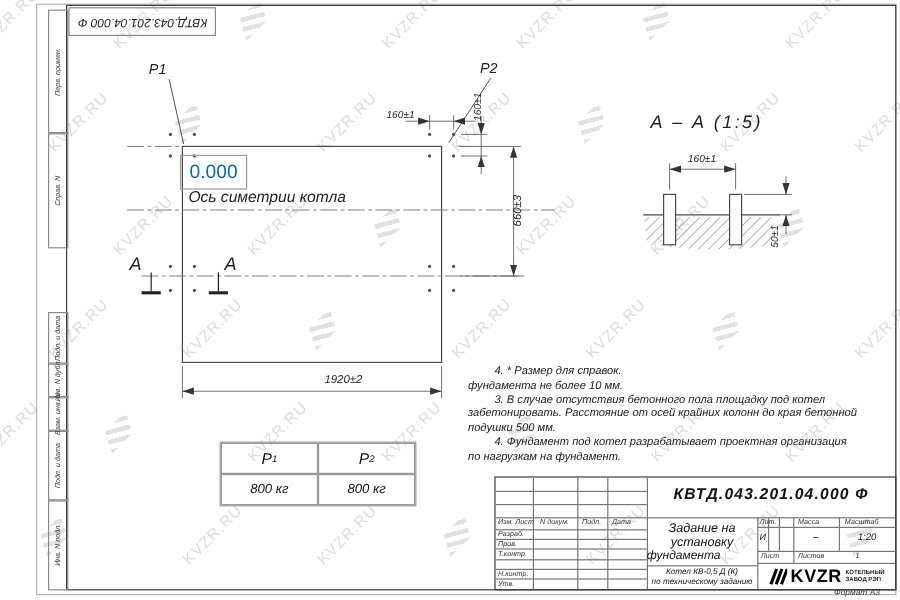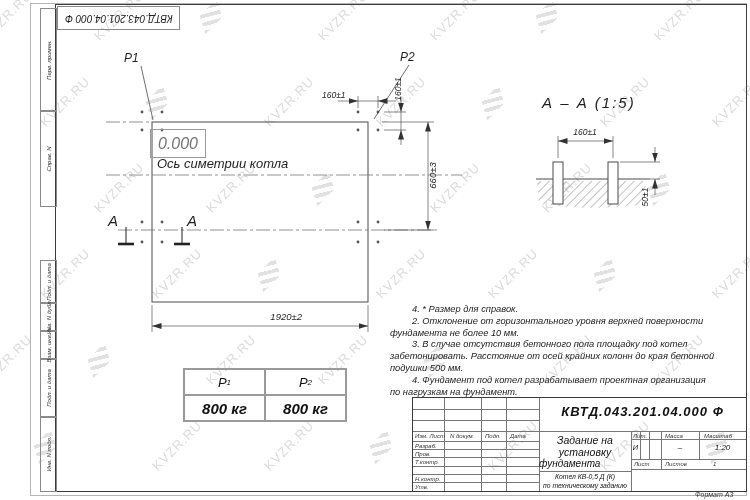--- a/index.html
+++ b/index.html
@@ -22,33 +22,33 @@
       transform:rotate(-45deg);pointer-events:none;}
   .wm-logo{position:absolute;width:24px;height:17px;opacity:.55;
       background:repeating-linear-gradient(24deg,#c9c9c9 0 3px,transparent 3px 6.5px);
       transform:rotate(-45deg) skewX(-28deg);pointer-events:none;}
   svg.linework{position:absolute;left:0;top:0;z-index:3;}
   .txt{z-index:4;text-align:right;}
   .rot{transform:rotate(-90deg);transform-origin:center;}
   
   .level-box{position:absolute;left:150px;top:129px;width:54px;height:27px;border:0.9px solid #9a9a9a;
        display:flex;align-items:center;justify-content:center;z-index:4;}
-  .level-box span{font-style:italic;font-size:16px;color:#737373;}
+  .level-box span{font-size:16px;color:#0369a1;}
   
   .notes{position:absolute;left:390px;top:304px;width:358px;z-index:4;font-size:9.3px;
        font-style:italic;color:#222;line-height:11.8px;}
   .notes .ind{padding-left:22px;}
   
   .ptable{position:absolute;left:183px;top:368px;width:162px;height:52px;z-index:4;
        display:grid;grid-template-columns:1fr 1fr;grid-template-rows:1fr 1fr;
        border:1px solid #9a9a9a;}
   .ptable .cell{border:0.6px solid #9a9a9a;display:flex;align-items:center;justify-content:center;
        font-style:italic;color:#111;}
   .ptable .hdr{font-size:13px;}
-  .ptable .val{font-size:15px;font-weight:bold;}
+  .ptable .val{font-size:11px;}
   .ptable sub{font-size:8px;}
   
   .tb{position:absolute;left:412px;top:397px;width:333px;height:93px;border:1.1px solid #3c3c3c;z-index:5;background:transparent;}
   .vl{position:absolute;width:0;border-left:0.8px solid #777;}
   .hl{position:absolute;height:0;border-top:0.8px solid #777;}
   .tb .lbl{position:absolute;font-size:6px;font-style:italic;color:#333;white-space:nowrap;}
   .tb .big{position:absolute;font-style:italic;color:#111;white-space:nowrap;}
   .logo-row{position:absolute;left:218px;top:71px;width:115px;height:22px;display:flex;
        align-items:center;justify-content:center;gap:3px;}
   .logo-kvzr{font-weight:800;font-size:15px;color:#000;letter-spacing:.5px;font-style:normal;}
@@ -217,21 +217,20 @@
   <div class="cad txt rot" style="left:402px;top:170px;width:60px;text-align:center;font-size:9.5px;">660±3</div>
   <div class="cad txt" style="left:322px;top:90px;font-size:8.5px;">160±1</div>
   <div class="cad txt rot" style="left:378px;top:84px;width:40px;text-align:center;font-size:8.5px;">160±1</div>
 
   <div class="cad txt" style="left:542px;top:94px;font-size:15px;letter-spacing:2px;">А – А (1:5)</div>
   <div class="cad txt" style="left:560px;top:127px;width:50px;text-align:center;font-size:8.5px;">160±1</div>
   <div class="cad txt rot" style="left:625px;top:192px;width:40px;text-align:center;font-size:8.5px;">50±1</div>
 
   <div class="notes">
     <div class="ind">4. * Размер для справок.</div>
-    <div class="ind">2. Отклонение от горизонтального уровня верхней поверхности</div>
     <div>фундамента не более 10 мм.</div>
     <div class="ind">3. В случае отсутствия бетонного пола площадку под котел</div>
     <div>забетонировать. Расстояние от осей крайних колонн до края бетонной</div>
     <div>подушки 500 мм.</div>
     <div class="ind">4. Фундамент под котел разрабатывает проектная организация</div>
     <div>по нагрузкам на фундамент.</div>
   </div>
 
   <div class="ptable">
     <div class="cell hdr">
@@ -295,16 +294,28 @@
     <div class="lbl" style="left:252px;top:34.5px;">Масса</div>
     <div class="lbl" style="left:291px;top:34.5px;">Масштаб</div>
     <div class="big" style="left:218px;top:45px;width:9px;text-align:center;font-size:7.5px;">И</div>
     <div class="big" style="left:248px;top:45px;width:38px;text-align:center;font-size:8px;">–</div>
     <div class="big" style="left:286px;top:45px;width:47px;text-align:center;font-size:8px;">1:20</div>
 
     <div class="lbl" style="left:221px;top:62.5px;">Лист</div>
     <div class="lbl" style="left:252px;top:62.5px;">Листов</div>
     <div class="lbl" style="left:300px;top:62.5px;">1</div>
 
+    <div class="logo-row">
+      <svg width="16" height="15" viewBox="0 0 20 18">
+        <path d="M3 17 L9 1" stroke="#000" stroke-width="3.2"></path>
+        <path d="M8.5 17 L14.5 1" stroke="#000" stroke-width="3.2"></path>
+        <path d="M14 17 L20 1" stroke="#000" stroke-width="3.2"></path>
+      </svg>
+      <span class="logo-kvzr">KVZR</span>
+      <span class="logo-cap">
+        <span style="display:block;">КОТЕЛЬНЫЙ</span>
+        <span style="display:block;">ЗАВОД РЭП</span>
+      </span>
+    </div>
   </div>
 
   <div class="fmt">Формат А3</div>
 </div>
 
 </body></html>

